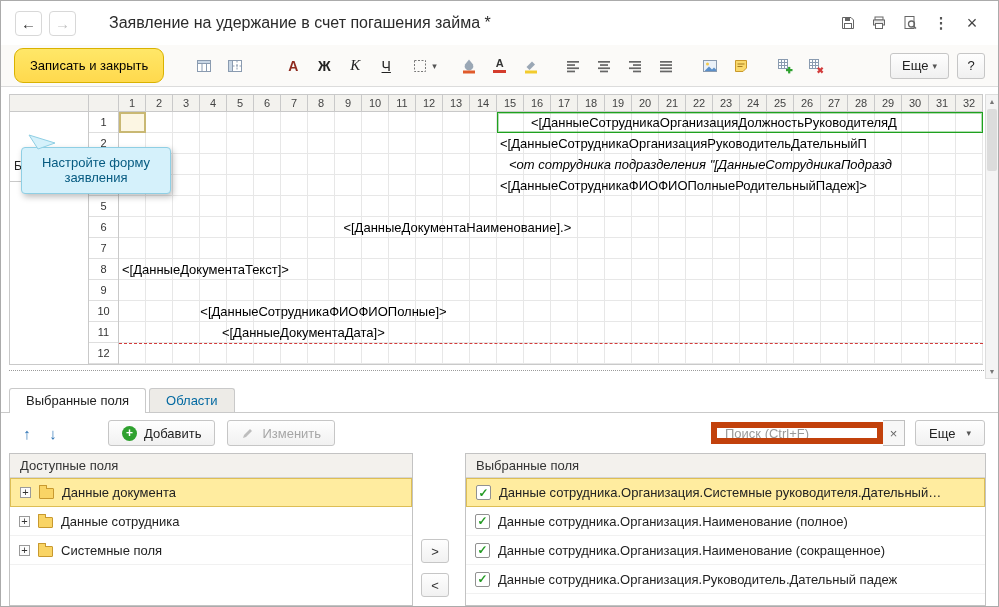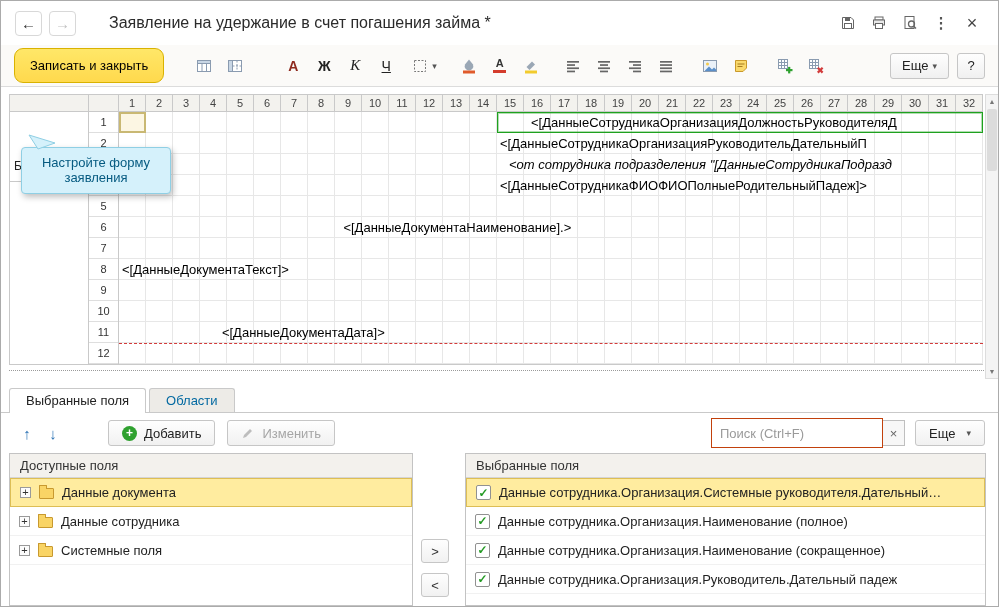--- a/index.html
+++ b/index.html
@@ -75,21 +75,21 @@
   .tab.active{background:#fff;color:#222;}
   .tab.active::after{content:"";position:absolute;left:0;right:0;bottom:-1px;height:1px;background:#fff;}
 
   .ptoolbar{position:absolute;left:0;top:412px;right:0;height:40px;display:flex;align-items:center;padding:0 13px;background:#fff;}
   .arrow-btn{width:26px;height:24px;display:flex;align-items:center;justify-content:center;color:#2E74B5;font-weight:bold;font-size:15px;cursor:pointer;border-radius:3px;}
   .pbtn{height:26px;border:1px solid #C6C6C6;border-radius:3px;background:linear-gradient(#FEFEFE,#F1F1F1);padding:0 13px;display:flex;align-items:center;gap:7px;font-size:13px;font-family:inherit;cursor:pointer;color:#222;}
   .pbtn.addb{margin-left:42px;}
   .pbtn.editb{margin-left:12px;color:#A6A6A6;}
   .plus-badge{width:15px;height:15px;border-radius:50%;background:#2FA12F;color:#fff;display:flex;align-items:center;justify-content:center;font-size:12px;font-weight:bold;line-height:1;}
   .search-wrap{margin-left:auto;display:flex;align-items:center;}
-  .search-input{width:172px;height:30px;border:1px solid #c2410c;padding:0 8px;font-size:13px;font-family:inherit;color:#222;}
+  .search-input{width:172px;height:22px;border:6px solid #c2410c;padding:0 8px;font-size:13px;font-family:inherit;color:#222;}
   .search-input::placeholder{color:#9A9A9A;}
   .search-clear{width:22px;height:26px;border:1px solid #BFBFBF;border-left:none;background:#F7F7F7;display:flex;align-items:center;justify-content:center;color:#666;cursor:pointer;}
   .more2{margin-left:10px;}
 
   .list{position:absolute;top:452px;bottom:0;background:#fff;border:1px solid #C3C3C3;overflow:hidden;}
   .list.avail{left:8px;width:404px;}
   .list.sel-list{left:464px;width:521px;}
   .list-h{height:24px;background:#F3F1ED;border-bottom:1px solid #D5D5D5;display:flex;align-items:center;padding:0 10px;color:#333;font-size:13px;}
   .item{display:flex;align-items:center;gap:8px;height:29px;padding:0 9px;border-bottom:1px solid #F1F1F1;font-size:13px;cursor:pointer;}
   .item.hl{background:#FFEC9F;border:1px solid #DDBE55;}
@@ -360,20 +360,21 @@
         <div class="cursor-cell"></div>
         <div class="sel-frame"></div>
         <div class="pagebreak" style="top: 231px;"></div>
         <div class="cell-layer">
             <div class="cell-text" style="left: 381px; top: 0px; margin-left: 31px;">&lt;[ДанныеСотрудникаОрганизацияДолжностьРуководителяД</div>
             <div class="cell-text" style="left: 381px; top: 21px;">&lt;[ДанныеСотрудникаОрганизацияРуководительДательныйП</div>
             <div class="cell-text" style="left: 390px; top: 42px; font-style: italic;">&lt;от сотрудника подразделения "[ДанныеСотрудникаПодразд</div>
             <div class="cell-text" style="left: 381px; top: 63px;">&lt;[ДанныеСотрудникаФИОФИОПолныеРодительныйПадеж]&gt;</div>
             <div class="cell-text" style="left: 224.4px; top: 105px;">&lt;[ДанныеДокументаНаименование].&gt;</div>
             <div class="cell-text" style="left: 3px; top: 147px;">&lt;[ДанныеДокументаТекст]&gt;</div>
+            <div class="cell-text" style="left: 81.3px; top: 189px;">&lt;[ДанныеСотрудникаФИОФИОПолные]&gt;</div>
             <div class="cell-text" style="left: 102.9px; top: 210px;">&lt;[ДанныеДокументаДата]&gt;</div>
           </div>
       </div>
     </div>
   </div>
   <div class="sheet-bottom-dotted"></div>
 
   <div class="vscroll">
     <div class="vs-arrow">▲</div>
     <div class="vs-thumb"></div>

